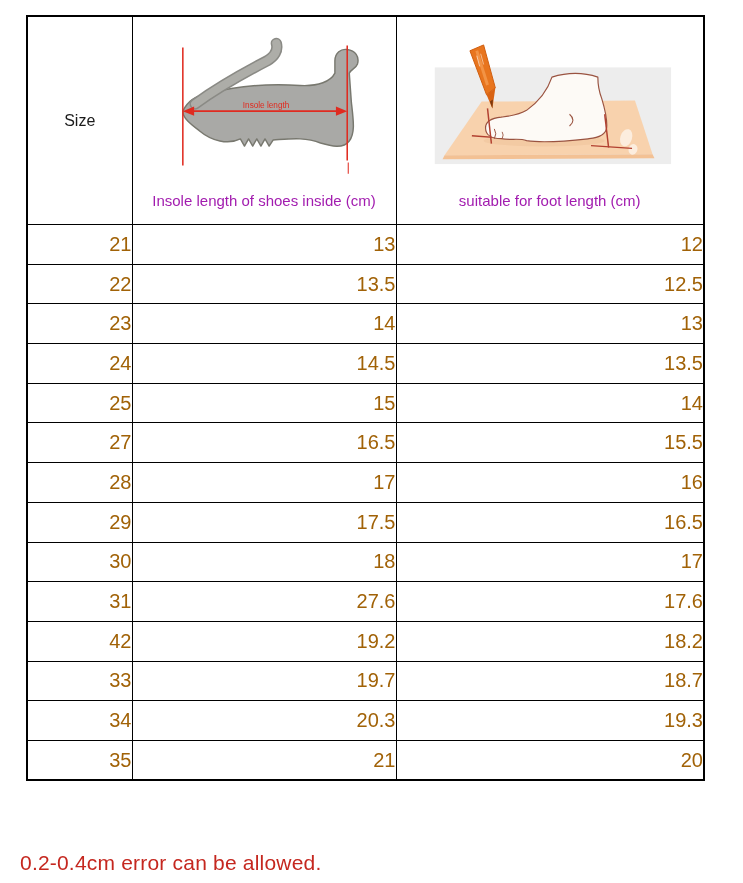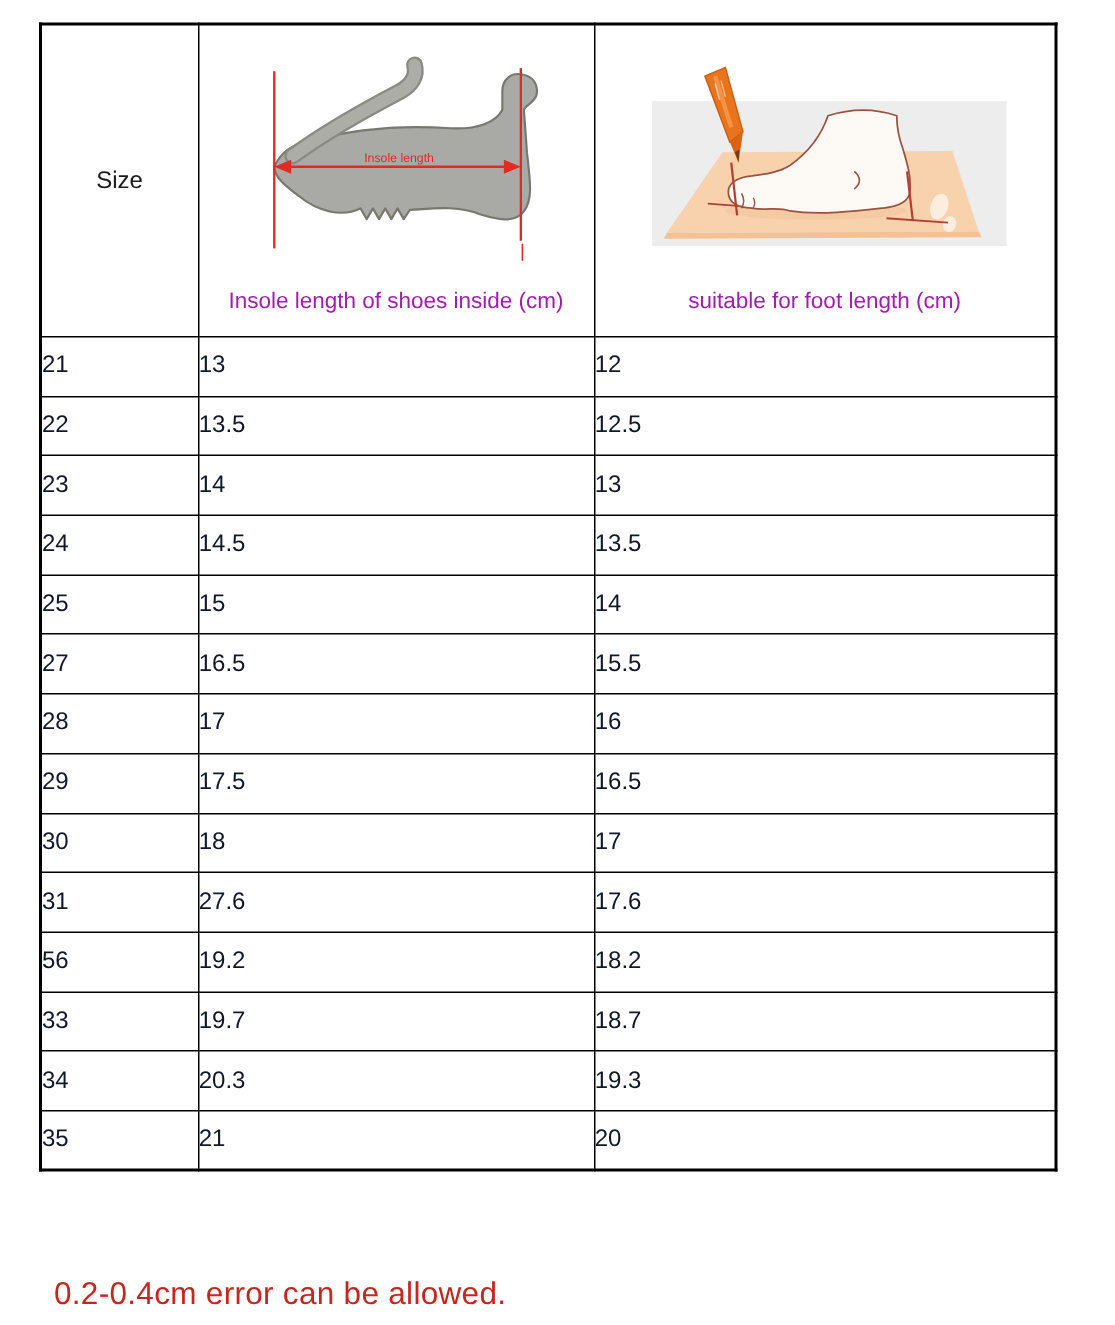--- a/index.html
+++ b/index.html
@@ -11,28 +11,28 @@
   .chart-wrap { position:absolute; left:26px; top:15px; }
   table.size-chart {
     border-collapse:collapse; table-layout:fixed; width:677px;
     border:2px solid #000;
   }
   table.size-chart th, table.size-chart td {
     border:1.5px solid #000; padding:0; margin:0;
   }
   thead tr { height:207px; }
   tbody tr { height:39.7px; }
-  td { text-align:left; vertical-align:middle; font-size:16px; color:#0f172a; }
+  td { text-align:right; vertical-align:middle; font-size:20px; color:#a16207; }
   th { font-weight:normal; vertical-align:top; background:#fff; }
   .hcell { height:207px; display:flex; flex-direction:column; align-items:center; justify-content:flex-end; }
   .hcell .illu { flex:1 1 auto; display:flex; align-items:center; justify-content:center; }
   .hcell .cap { font-size:15px; color:#a21caf; padding-bottom:15px; white-space:nowrap; }
   .size-head { height:207px; display:flex; align-items:center; justify-content:center; font-size:16px; color:#1b1b1b; }
   .footer-note {
-    position:absolute; left:36px; top:850px;
+    position:absolute; left:20px; top:850px;
     font-size:21px; line-height:26px; color:#c5271f; letter-spacing:0.2px;
   }
 </style>
 </head>
 <body>
 
 <div class="chart-wrap">
   <table class="size-chart">
     <colgroup>
       <col style="width:105px">
@@ -162,21 +162,21 @@
           <td>30</td>
           <td>18</td>
           <td>17</td>
         </tr>
       <tr>
           <td>31</td>
           <td>27.6</td>
           <td>17.6</td>
         </tr>
       <tr>
-          <td>56</td>
+          <td>42</td>
           <td>19.2</td>
           <td>18.2</td>
         </tr>
       <tr>
           <td>33</td>
           <td>19.7</td>
           <td>18.7</td>
         </tr>
       <tr>
           <td>34</td>

